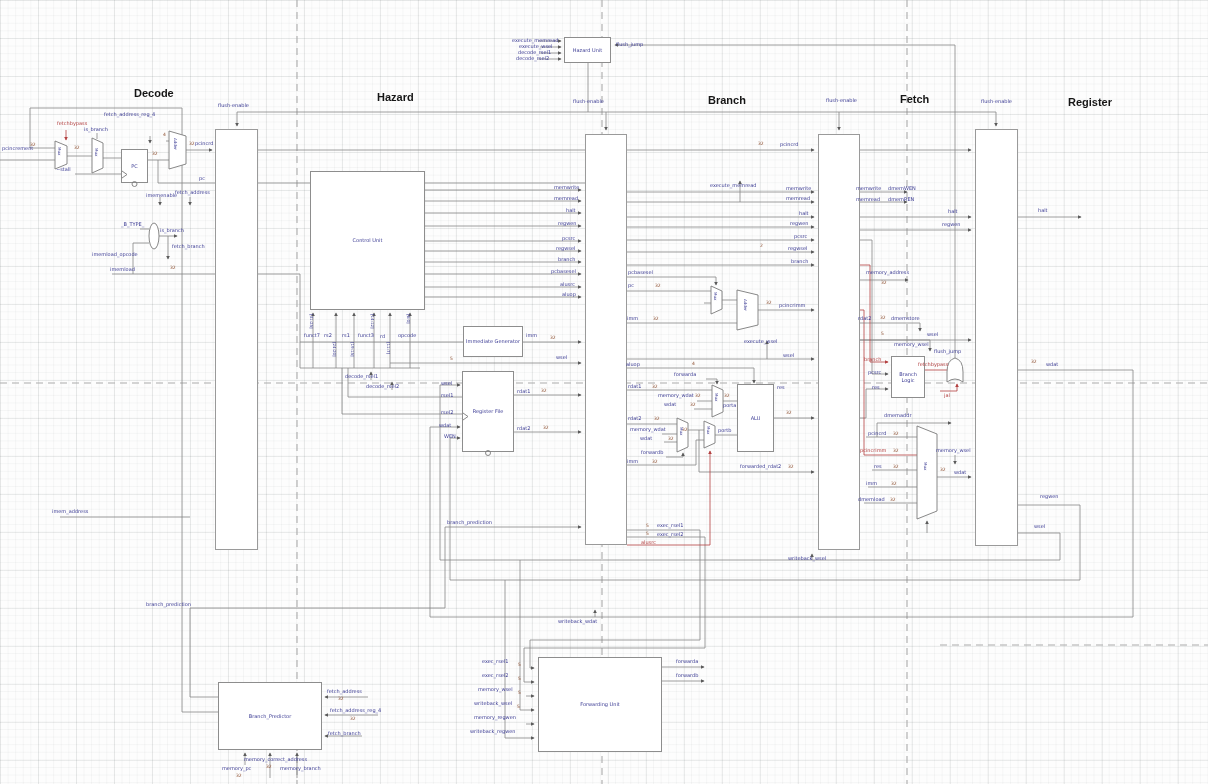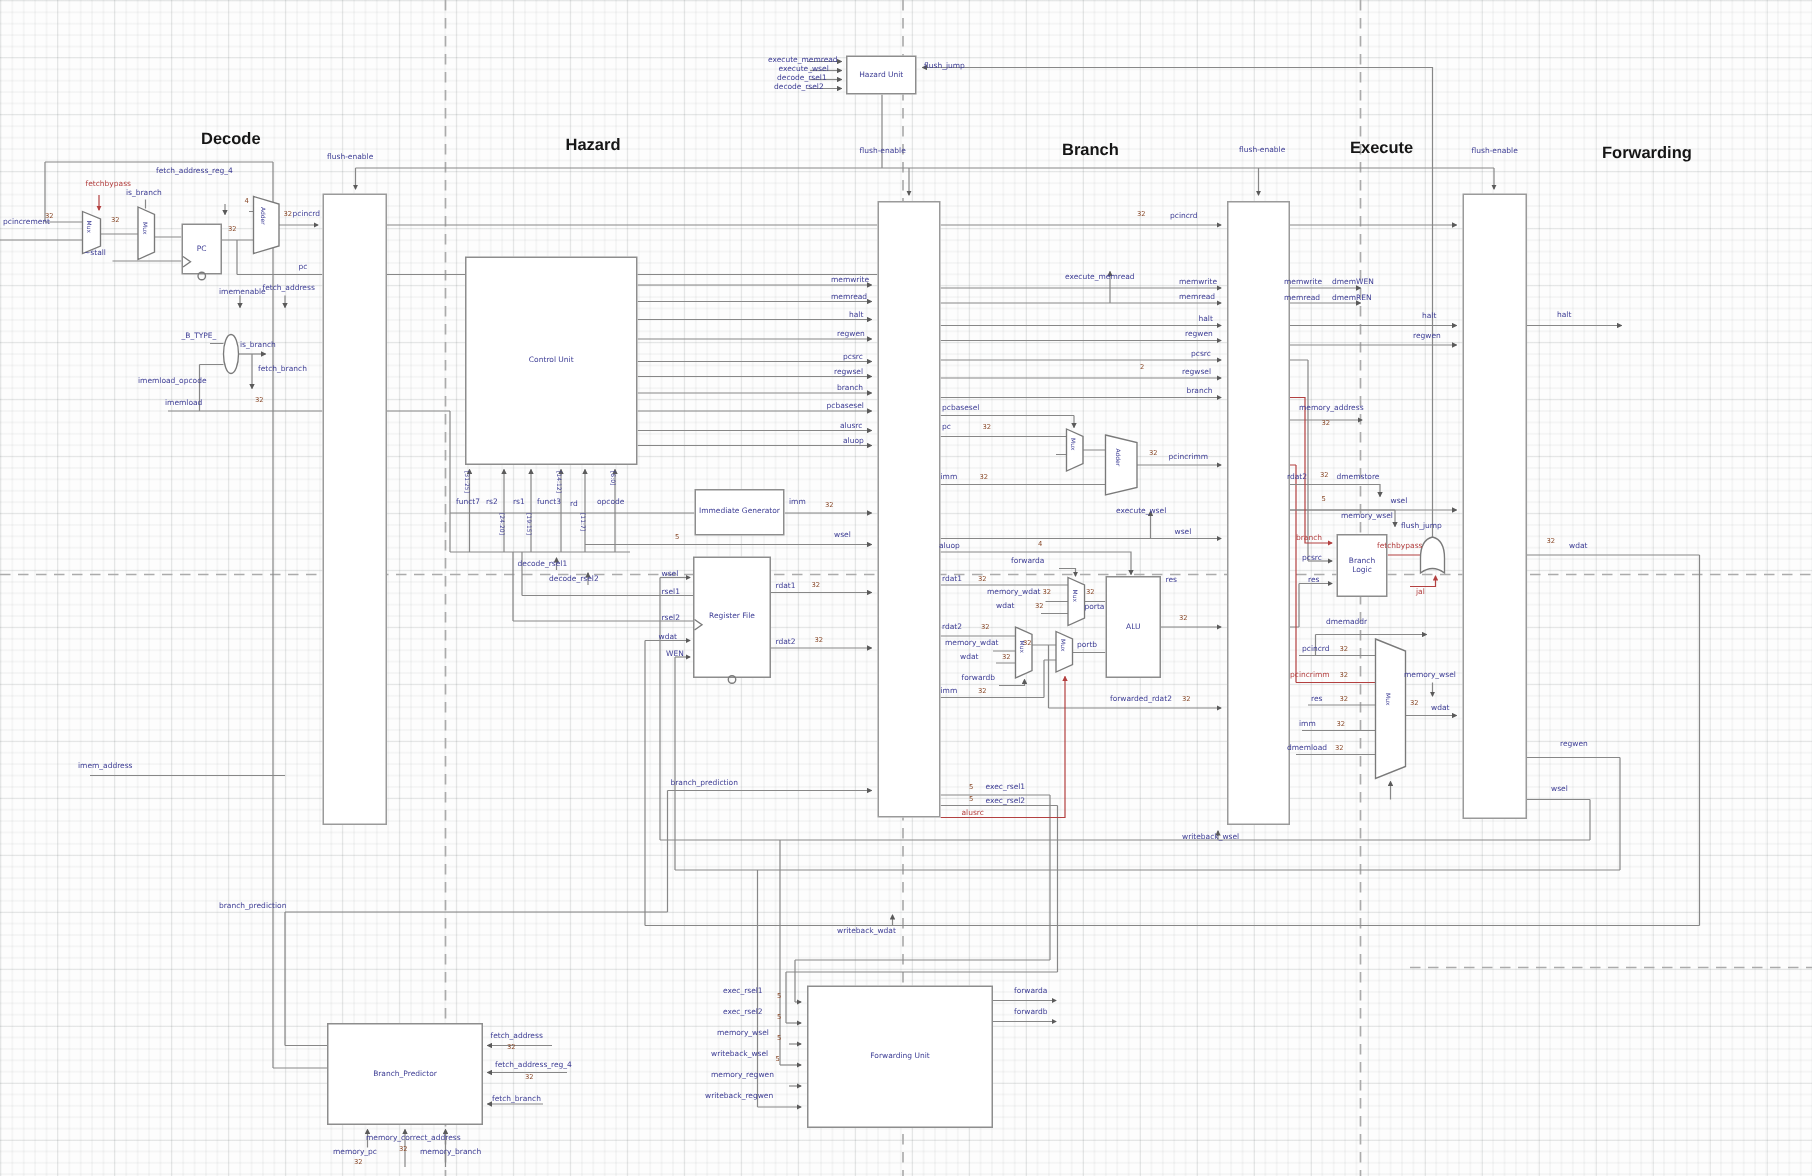--- a/index.html
+++ b/index.html
@@ -232,22 +232,22 @@
   <path class="deco" d="M122,171 L127,174.5 L122,178"></path>
   <circle class="deco" cx="134.5" cy="184" r="2.5" fill="#fff"></circle>
   <path class="deco" d="M463,413 L468,416.5 L463,420"></path>
   <circle class="deco" cx="488" cy="453" r="2.5" fill="#fff"></circle>
 </svg>
 
 <div id="labels">
     <span class="lbl k-t" style="left: 134px; top: 88px;">Decode</span>
     <span class="lbl k-t" style="left: 377px; top: 92px;">Hazard</span>
     <span class="lbl k-t" style="left: 708px; top: 95px;">Branch</span>
-    <span class="lbl k-t" style="left: 900px; top: 94px;">Execute</span>
-    <span class="lbl k-t" style="left: 1068px; top: 97px;">Forwarding</span>
+    <span class="lbl k-t" style="left: 900px; top: 94px;">Fetch</span>
+    <span class="lbl k-t" style="left: 1068px; top: 97px;">Register</span>
     <span class="lbl k-s" style="left: 512px; top: 38px;">execute_memread</span>
     <span class="lbl k-s" style="left: 519px; top: 44px;">execute_wsel</span>
     <span class="lbl k-s" style="left: 518px; top: 50px;">decode_rsel1</span>
     <span class="lbl k-s" style="left: 516px; top: 56px;">decode_rsel2</span>
     <span class="lbl k-s" style="left: 616px; top: 42px;">flush_jump</span>
     <span class="lbl k-s" style="left: 218px; top: 103px;">flush-enable</span>
     <span class="lbl k-s" style="left: 573px; top: 99px;">flush-enable</span>
     <span class="lbl k-s" style="left: 826px; top: 98px;">flush-enable</span>
     <span class="lbl k-s" style="left: 981px; top: 99px;">flush-enable</span>
     <span class="lbl k-s" style="left: 104px; top: 112px;">fetch_address_reg_4</span>

